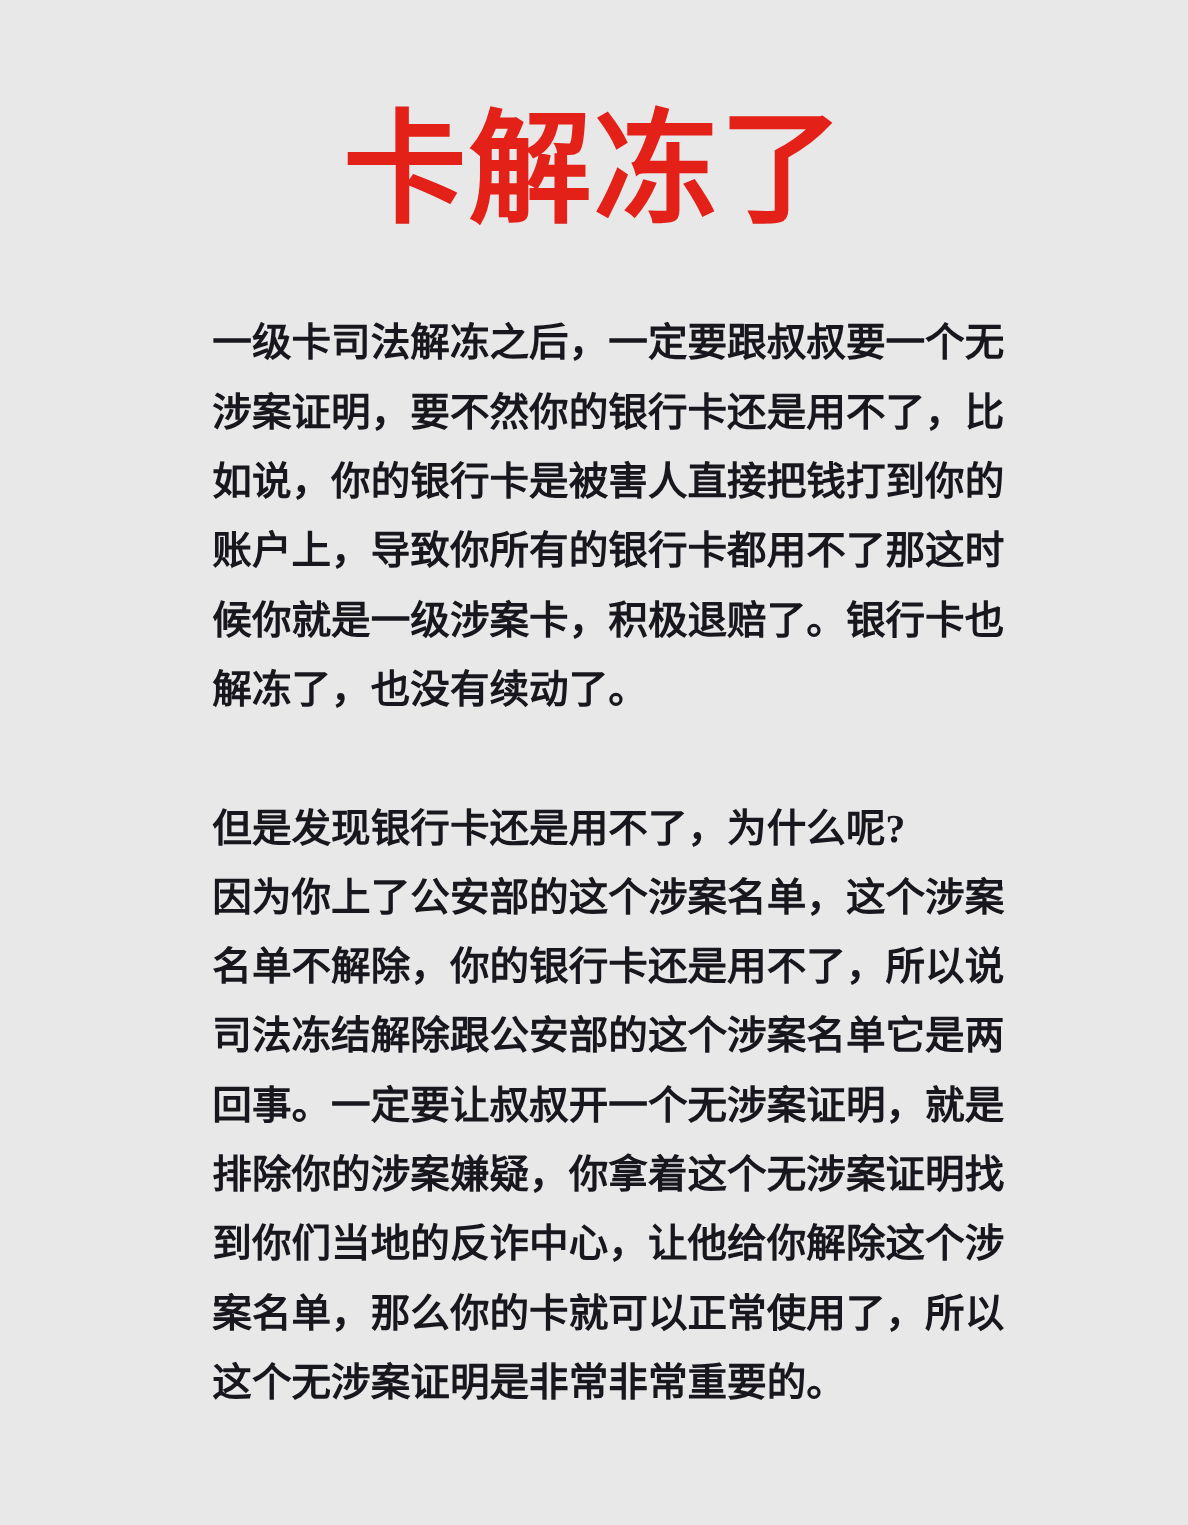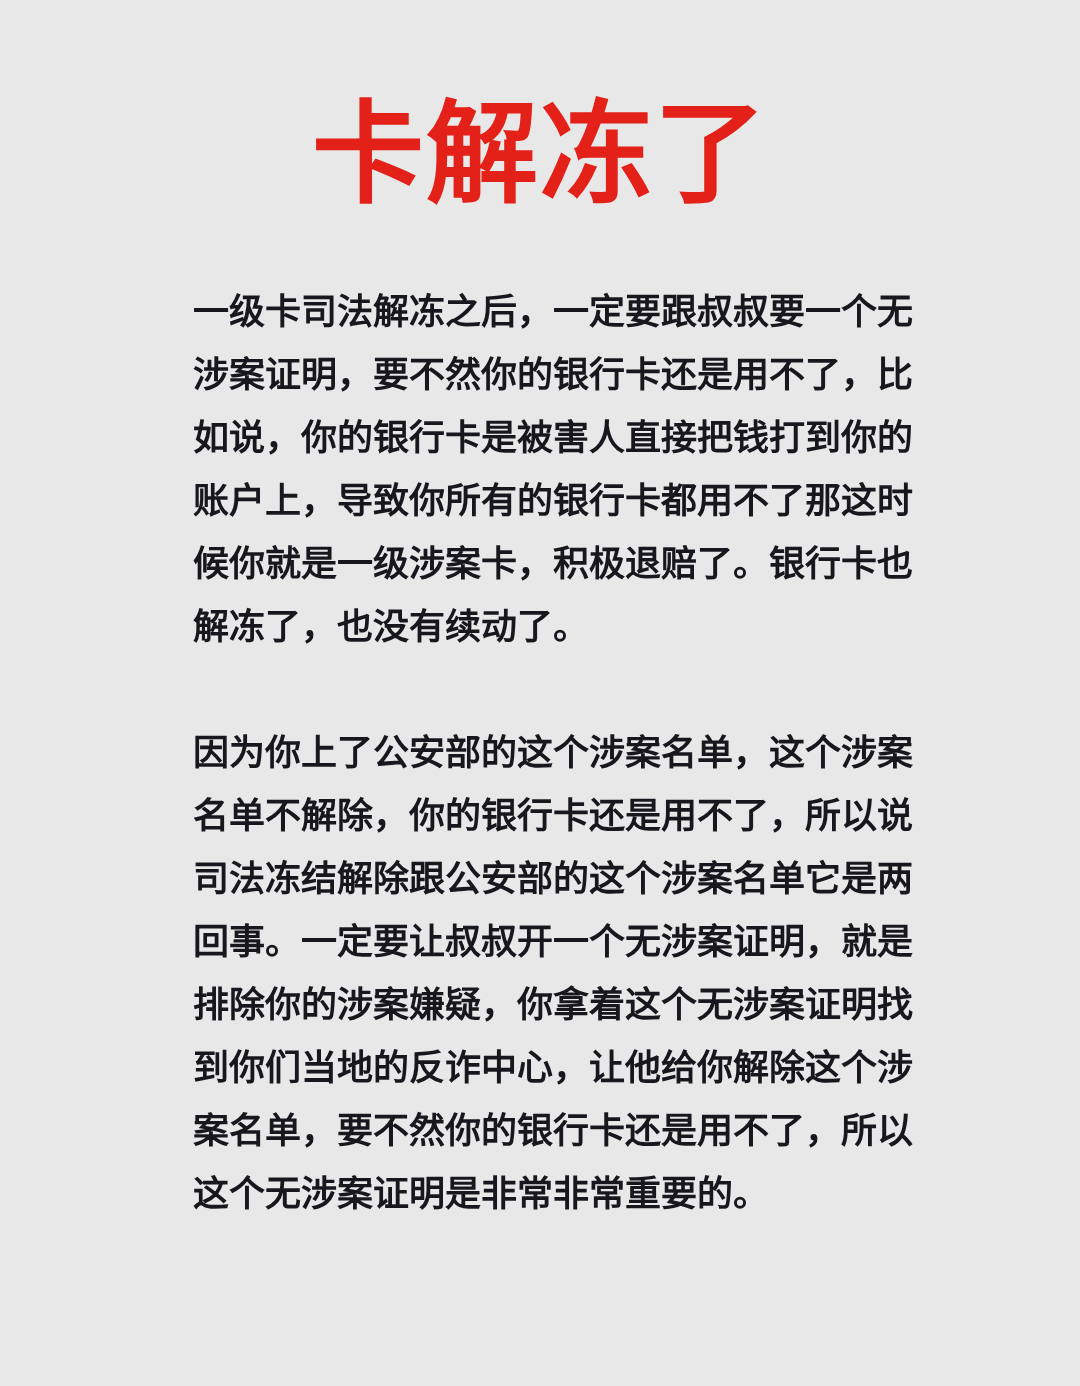--- a/index.html
+++ b/index.html
@@ -61,18 +61,19 @@
 
   <h1 class="title">
     <span class="title-line">卡解冻了</span>
   </h1>
 
   <div class="content">
 
     <p class="para block-1">一级卡司法解冻之后，一定要跟叔叔要一个无涉案证明，要不然你的银行卡还是用不了，比如说，你的银行卡是被害人直接把钱打到你的账户上，导致你所有的银行卡都用不了那这时候你就是一级涉案卡，积极退赔了。银行卡也解冻了，也没有续动了。</p>
 
     <div class="block-2">
-      <p class="para">因为你上了公安部的这个涉案名单，这个涉案名单不解除，你的银行卡还是用不了，所以说司法冻结解除跟公安部的这个涉案名单它是两回事。一定要让叔叔开一个无涉案证明，就是排除你的涉案嫌疑，你拿着这个无涉案证明找到你们当地的反诈中心，让他给你解除这个涉案名单，要不然你的银行卡还是用不了，所以这个无涉案证明是非常非常重要的。</p>
+      <p class="para">但是发现银行卡还是用不了，为什么呢?</p>
+      <p class="para">因为你上了公安部的这个涉案名单，这个涉案名单不解除，你的银行卡还是用不了，所以说司法冻结解除跟公安部的这个涉案名单它是两回事。一定要让叔叔开一个无涉案证明，就是排除你的涉案嫌疑，你拿着这个无涉案证明找到你们当地的反诈中心，让他给你解除这个涉案名单，那么你的卡就可以正常使用了，所以这个无涉案证明是非常非常重要的。</p>
     </div>
 
   </div>
 
 </div>
 
 </body></html>

